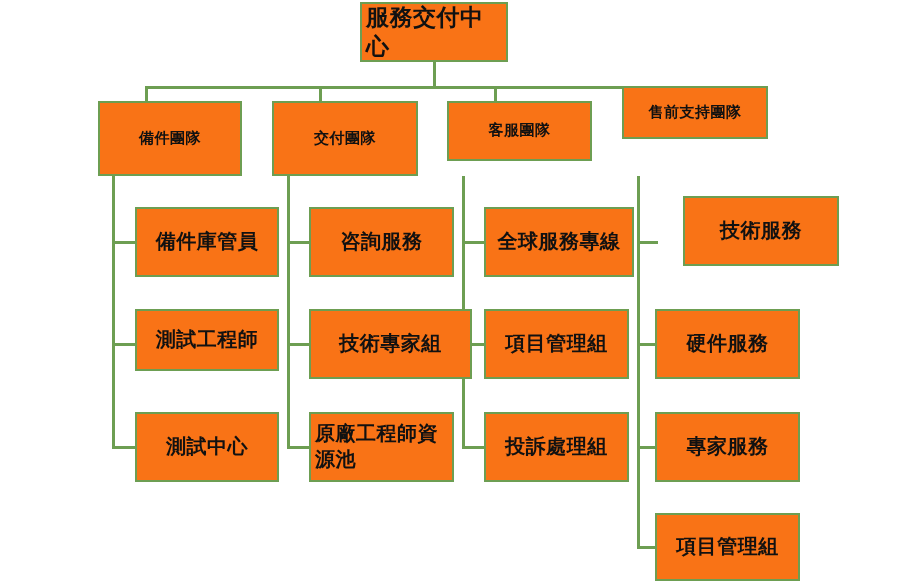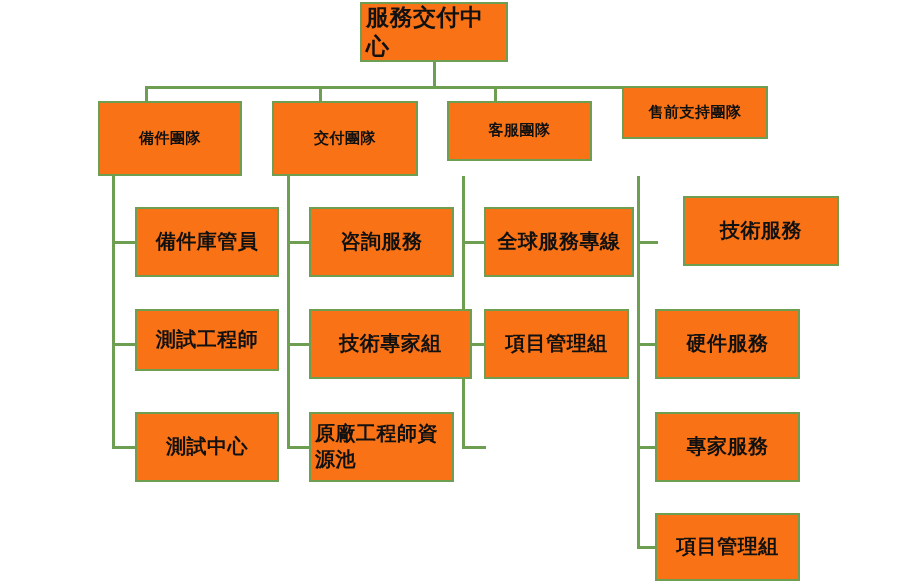--- a/index.html
+++ b/index.html
@@ -112,20 +112,23 @@
   <div class="connector h" style="left:462px; top:241px; width:24px;"></div>
   <div class="connector h" style="left:462px; top:343px; width:24px;"></div>
   <div class="connector h" style="left:462px; top:446px; width:24px;"></div>
 
   <div class="node level-leaf" style="left:484px; top:207px; width:150px; height:70px;">
     <span class="node-label">全球服務專線</span>
   </div>
   <div class="node level-leaf" style="left:484px; top:309px; width:145px; height:70px;">
     <span class="node-label">項目管理組</span>
   </div>
+  <div class="node level-leaf" style="left:484px; top:412px; width:145px; height:70px;">
+    <span class="node-label">投訴處理組</span>
+  </div>
 
   <div class="connector v" style="left:637px; top:176px; height:372px;"></div>
   <div class="connector h" style="left:637px; top:241px; width:21px;"></div>
   <div class="connector h" style="left:637px; top:343px; width:21px;"></div>
   <div class="connector h" style="left:637px; top:446px; width:21px;"></div>
   <div class="connector h" style="left:637px; top:546px; width:21px;"></div>
 
   <div class="node level-leaf" style="left:655px; top:196px; width:156px; height:70px;margin-left:28px;">
     <span class="node-label">技術服務</span>
   </div>

